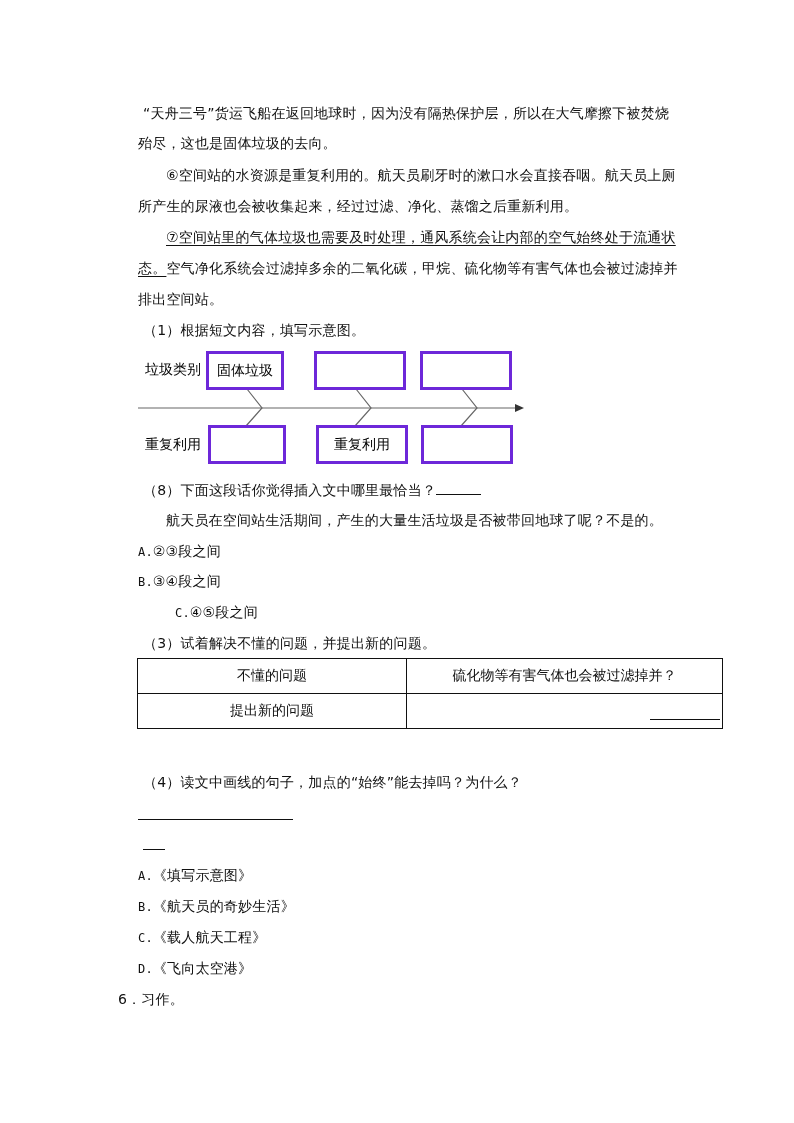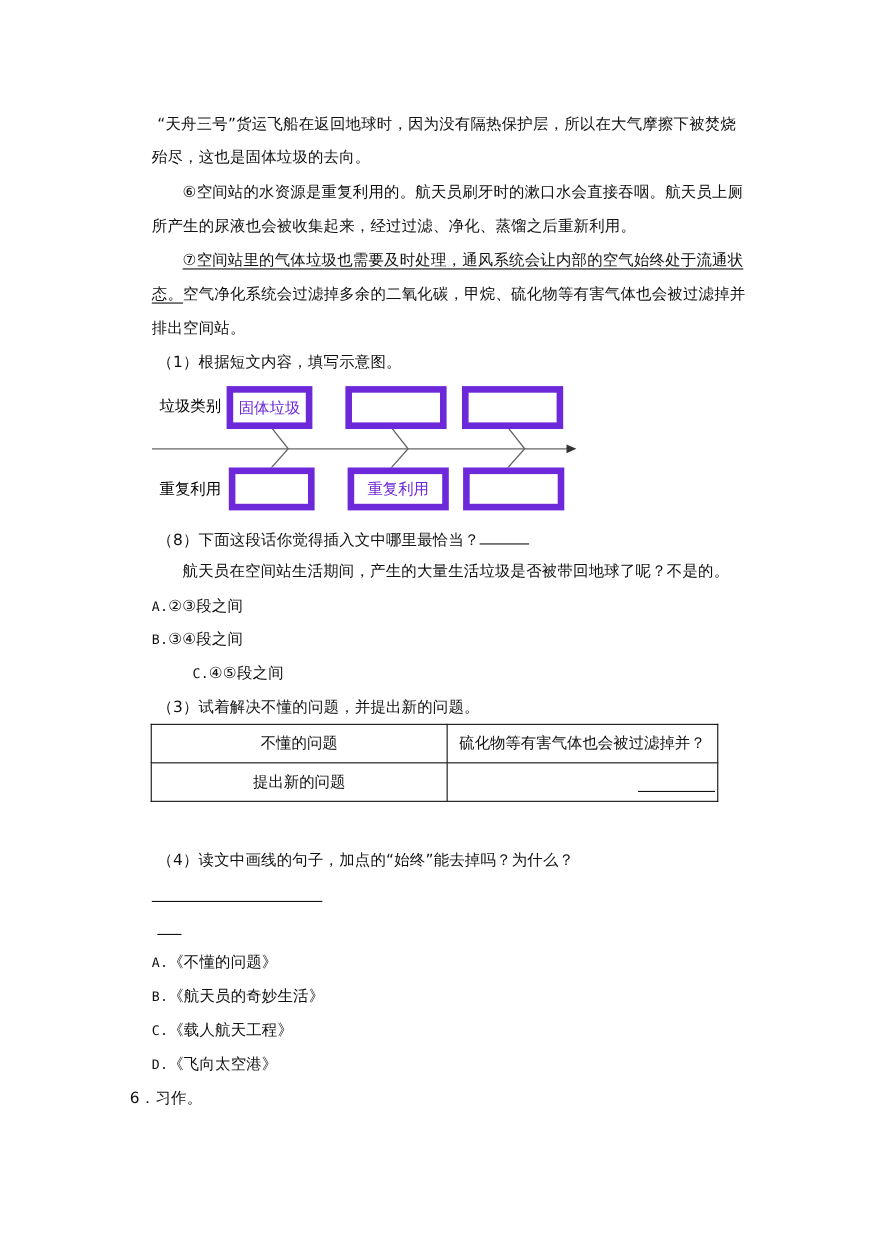--- a/index.html
+++ b/index.html
@@ -10,26 +10,26 @@
   }
   .line { position: absolute; white-space: nowrap; font-size: 14px; line-height: 18px; letter-spacing: 0.2px; }
   .ul { text-decoration: underline; text-underline-offset: 3px; }
   .blank { display: inline-block; border-bottom: 1px solid #111; vertical-align: baseline; height: 14px; }
   .opt { font-size: 14px; }
   .opt .letter { font-family: "DejaVu Sans Mono", "Liberation Mono", monospace; font-size: 12px; }
 
   
   .diagram { position: absolute; left: 138px; top: 345px; width: 392px; height: 125px; }
   .dlabel { position: absolute; font-family: "DejaVu Serif", "Liberation Serif", serif; font-size: 14px; color: #000000; white-space: nowrap; }
-  .dbox { position: absolute; border: 6px solid #6d28d9; background: #fff; box-sizing: border-box;
+  .dbox { position: absolute; border: 3px solid #6d28d9; background: #fff; box-sizing: border-box;
           display: flex; align-items: center; justify-content: center;
-          font-family: Liberation Mono, monospace; font-size: 14px; color: #6d28d9; }
+          font-family: Liberation Mono, monospace; font-size: 14px; color: #000000; }
 
   
-  table.qt { position: absolute; left: 137px; top: 658px; width: 516px; border-collapse: collapse; }
+  table.qt { position: absolute; left: 137px; top: 658px; width: 586px; border-collapse: collapse; }
   table.qt td { border: 1px solid #111; height: 34px; padding: 0; font-size: 14px; text-align: center; position: relative; }
   table.qt td.c1 { width: 268px; }
   table.qt .tblank { position: absolute; right: 2px; bottom: 8px; width: 70px; border-bottom: 1px solid #111; }
 </style>
 </head>
 <body>
 
 <div class="line" style="left:143px; top:104px;">“天舟三号”货运飞船在返回地球时，因为没有隔热保护层，所以在大气摩擦下被焚烧</div>
 <div class="line" style="left:138px; top:134px;">殆尽，这也是固体垃圾的去向。</div>
 <div class="line" style="left:166px; top:166px;">⑥空间站的水资源是重复利用的。航天员刷牙时的漱口水会直接吞咽。航天员上厕</div>
@@ -82,18 +82,18 @@
           <span class="tblank"></span>
         </td>
   </tr>
 </tbody>
   </table>
 
 <div class="line" style="left:143px; top:773px;">（4）读文中画线的句子，加点的“始终”能去掉吗？为什么？</div>
 <div style="position:absolute; left:138px; top:819px; width:155px; border-bottom:1px solid #111;"></div>
 
 <div class="line" style="left:143px; top:835px;"><span class="blank" style="width:22px;"></span></div>
-<div class="line opt" style="left:138px; top:866px;"><span class="letter">A.</span><span>《不懂的问题》</span></div>
+<div class="line opt" style="left:138px; top:866px;"><span class="letter">A.</span><span>《填写示意图》</span></div>
 <div class="line opt" style="left:138px; top:897px;"><span class="letter">B.</span><span>《航天员的奇妙生活》</span></div>
 <div class="line opt" style="left:138px; top:928px;"><span class="letter">C.</span><span>《载人航天工程》</span></div>
 <div class="line opt" style="left:138px; top:959px;"><span class="letter">D.</span><span>《飞向太空港》</span></div>
 
 <div class="line" style="left:118px; top:990px;">6．习作。</div>
 
 </body></html>

